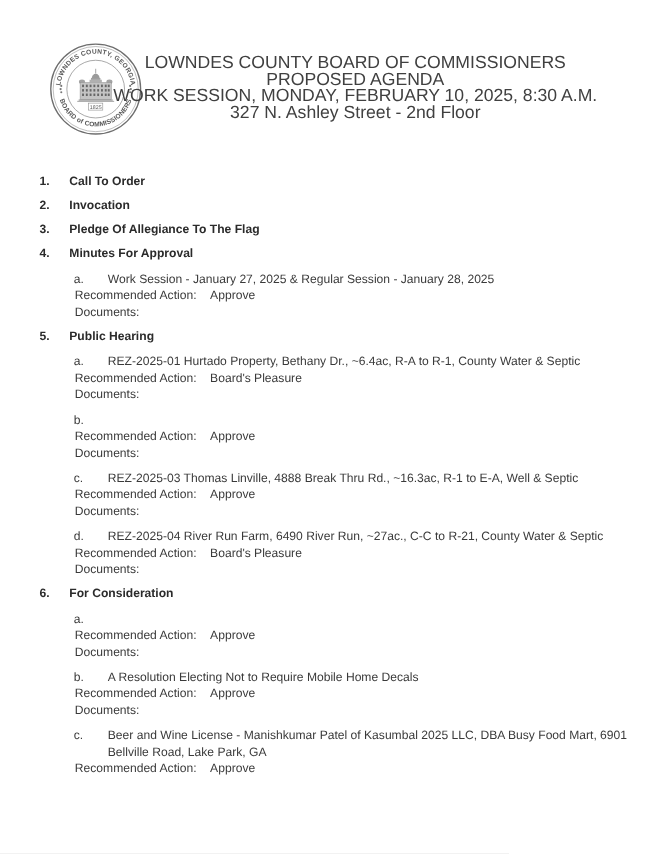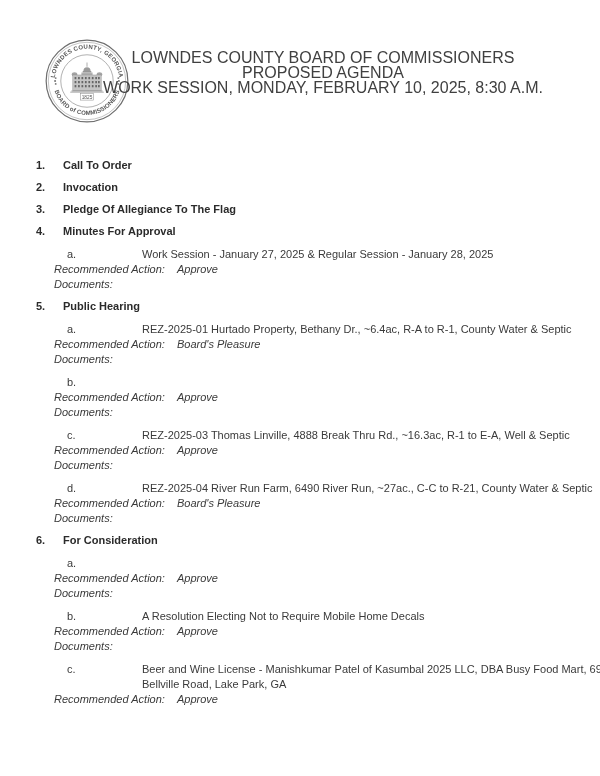--- a/index.html
+++ b/index.html
@@ -50,23 +50,23 @@
     line-height: 15px;
     font-weight: bold;
     color: #2b2b2b;
   }
   .sec-num { margin-left: 36px; width: 27px; flex: none; }
   .sec-title { flex: none; }
 
   .item { margin-top: 8px; }
   .item-row { display: flex; line-height: 15px; }
   .item-letter { margin-left: 67px; width: 31px; flex: none; }
-  .item-text { flex: none; white-space: pre; margin-left: 44px; }
-
-  .meta { line-height: 15px; padding-left: 54px; font-style: italic; }
+  .item-text { flex: none; white-space: pre; }
+
+  .meta { line-height: 15px; padding-left: 68px; }
   .meta-label { display: inline-block; width: 123px; }
   .meta-value { display: inline; }
 </style>
 </head>
 <body>
 
 <div class="page">
 
   <svg class="seal" viewBox="0 0 100 100" xmlns="http://www.w3.org/2000/svg">
     <defs>
@@ -134,20 +134,21 @@
     </g>
 
     <rect x="42.5" y="64.8" width="15" height="7.4" fill="#ffffff" stroke="#8a8a8a" stroke-width="0.6"></rect>
     <text x="50" y="70.6" font-size="5.6" fill="#575757" text-anchor="middle">1825</text>
   </svg>
 
   <div class="header-text">
     <div>LOWNDES COUNTY BOARD OF COMMISSIONERS</div>
     <div>PROPOSED AGENDA</div>
     <div>WORK SESSION, MONDAY, FEBRUARY 10, 2025, 8:30 A.M.</div>
+    <div>327 N. Ashley Street - 2nd Floor</div>
   </div>
 
   <div class="agenda">
 
     <div class="section">
       <div class="section-heading">
         <span class="sec-num">1.</span>
         <span class="sec-title">Call To Order</span>
       </div>
     </div>

